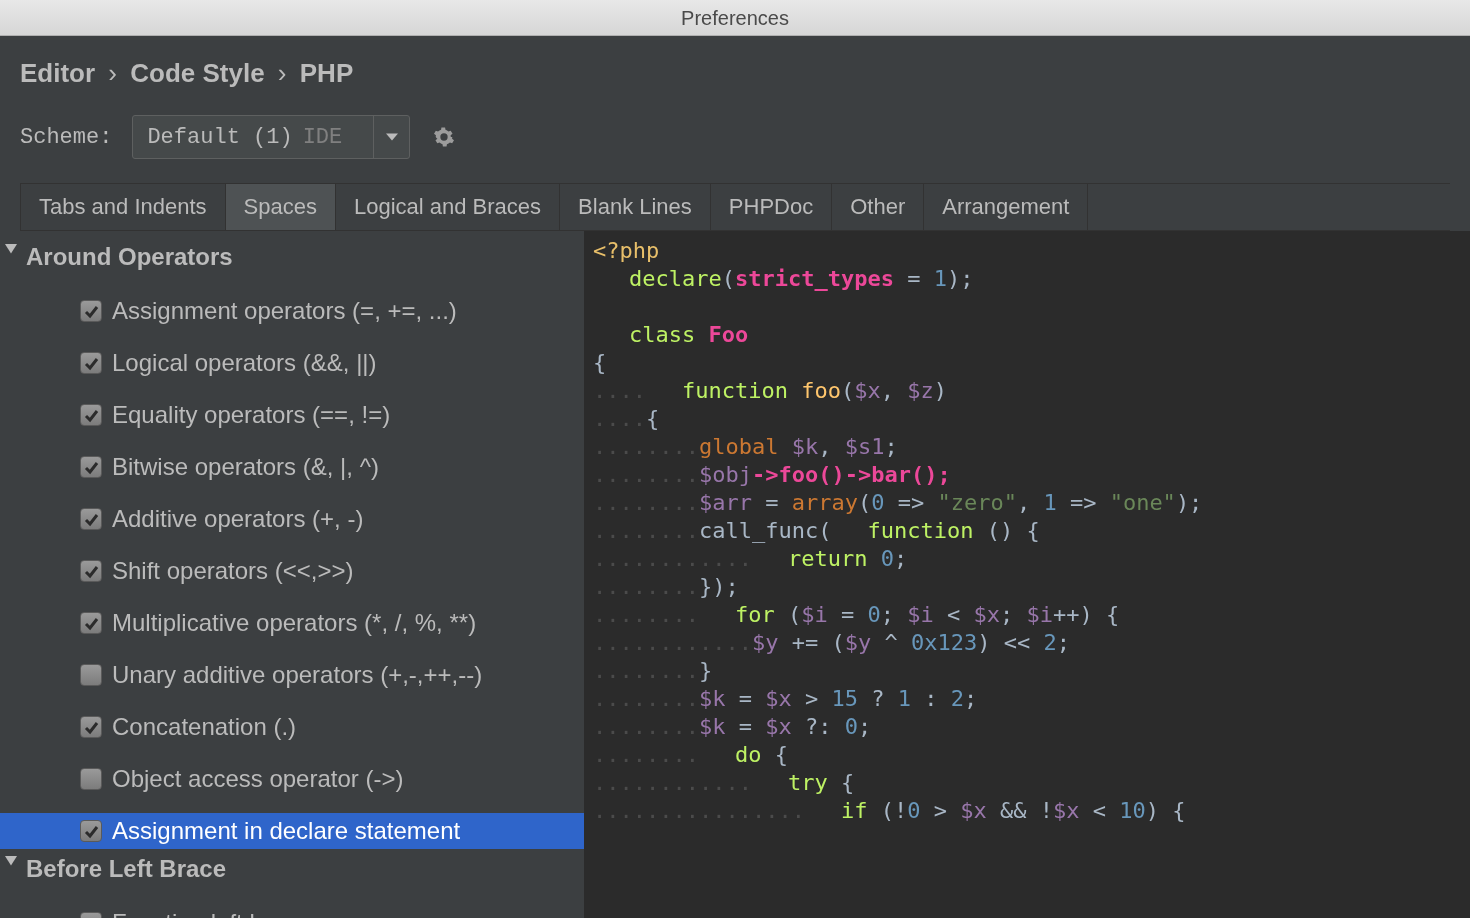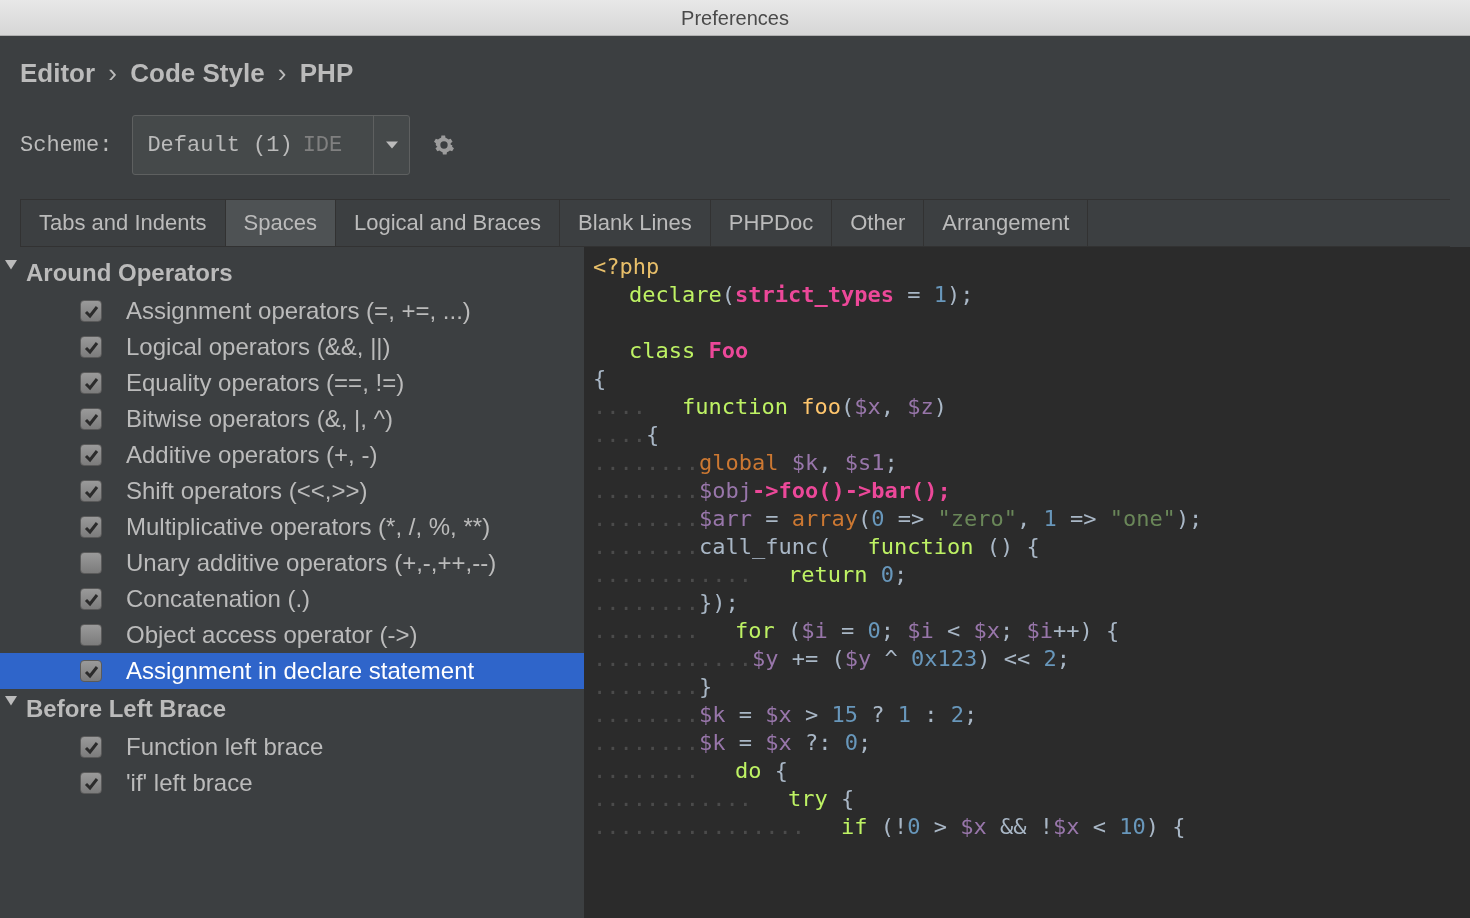--- a/index.html
+++ b/index.html
@@ -48,21 +48,21 @@
   }
   .scheme-label {
     font-size: 22px;
     color: #bbbbbb;
   }
   .scheme-select {
     display: flex;
     align-items: center;
     border: 1px solid #5e6060;
     background: #45494a;
-    height: 60px;
+    height: 44px;
     border-radius: 3px;
   }
   .scheme-select .value {
     padding: 0 14px;
     font-size: 22px;
     color: #bbbbbb;
     min-width: 240px;
     display: flex;
     align-items: center;
     gap: 10px;
@@ -129,25 +129,26 @@
   }
   .section-header .tri {
     width: 14px; height: 14px;
     display: inline-flex; align-items: center; justify-content: center;
   }
   .section-header .tri svg { width: 12px; height: 12px; fill: #bbbbbb; }
   .section-header .name {}
   .option-row {
     display: flex;
     align-items: center;
-    gap: 24px;
+    gap: 10px;
     padding: 2px 0 2px 80px;
     font-size: 24px;
     color: #bbbbbb;
     height: 36px;
+    margin-top: 16px;
   }
   .option-row.selected {
     background: #2f65ca;
     color: #ffffff;
   }
   .left-pane .group-pad { padding-left: 4px; }
   .checkbox {
     width: 22px; height: 22px;
     border-radius: 4px;
     background: linear-gradient(to bottom,#9a9a9a,#7c7c7c);

